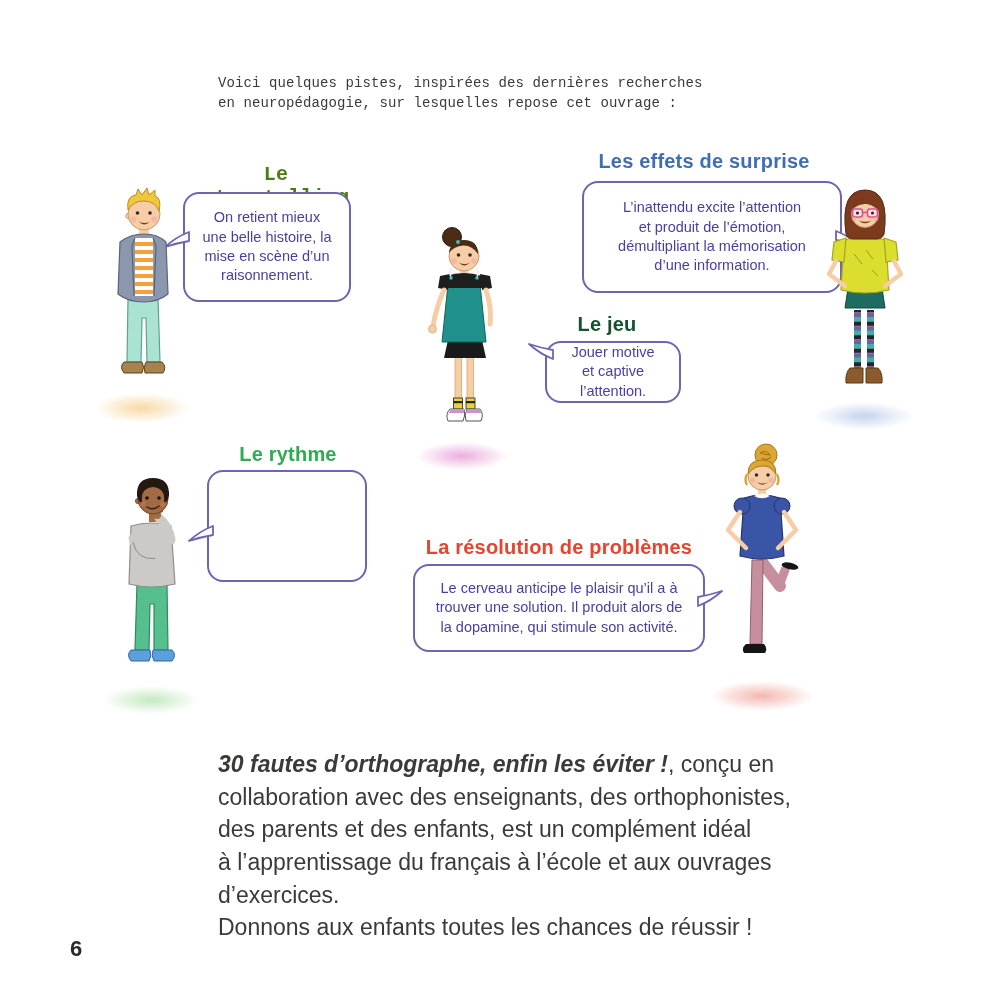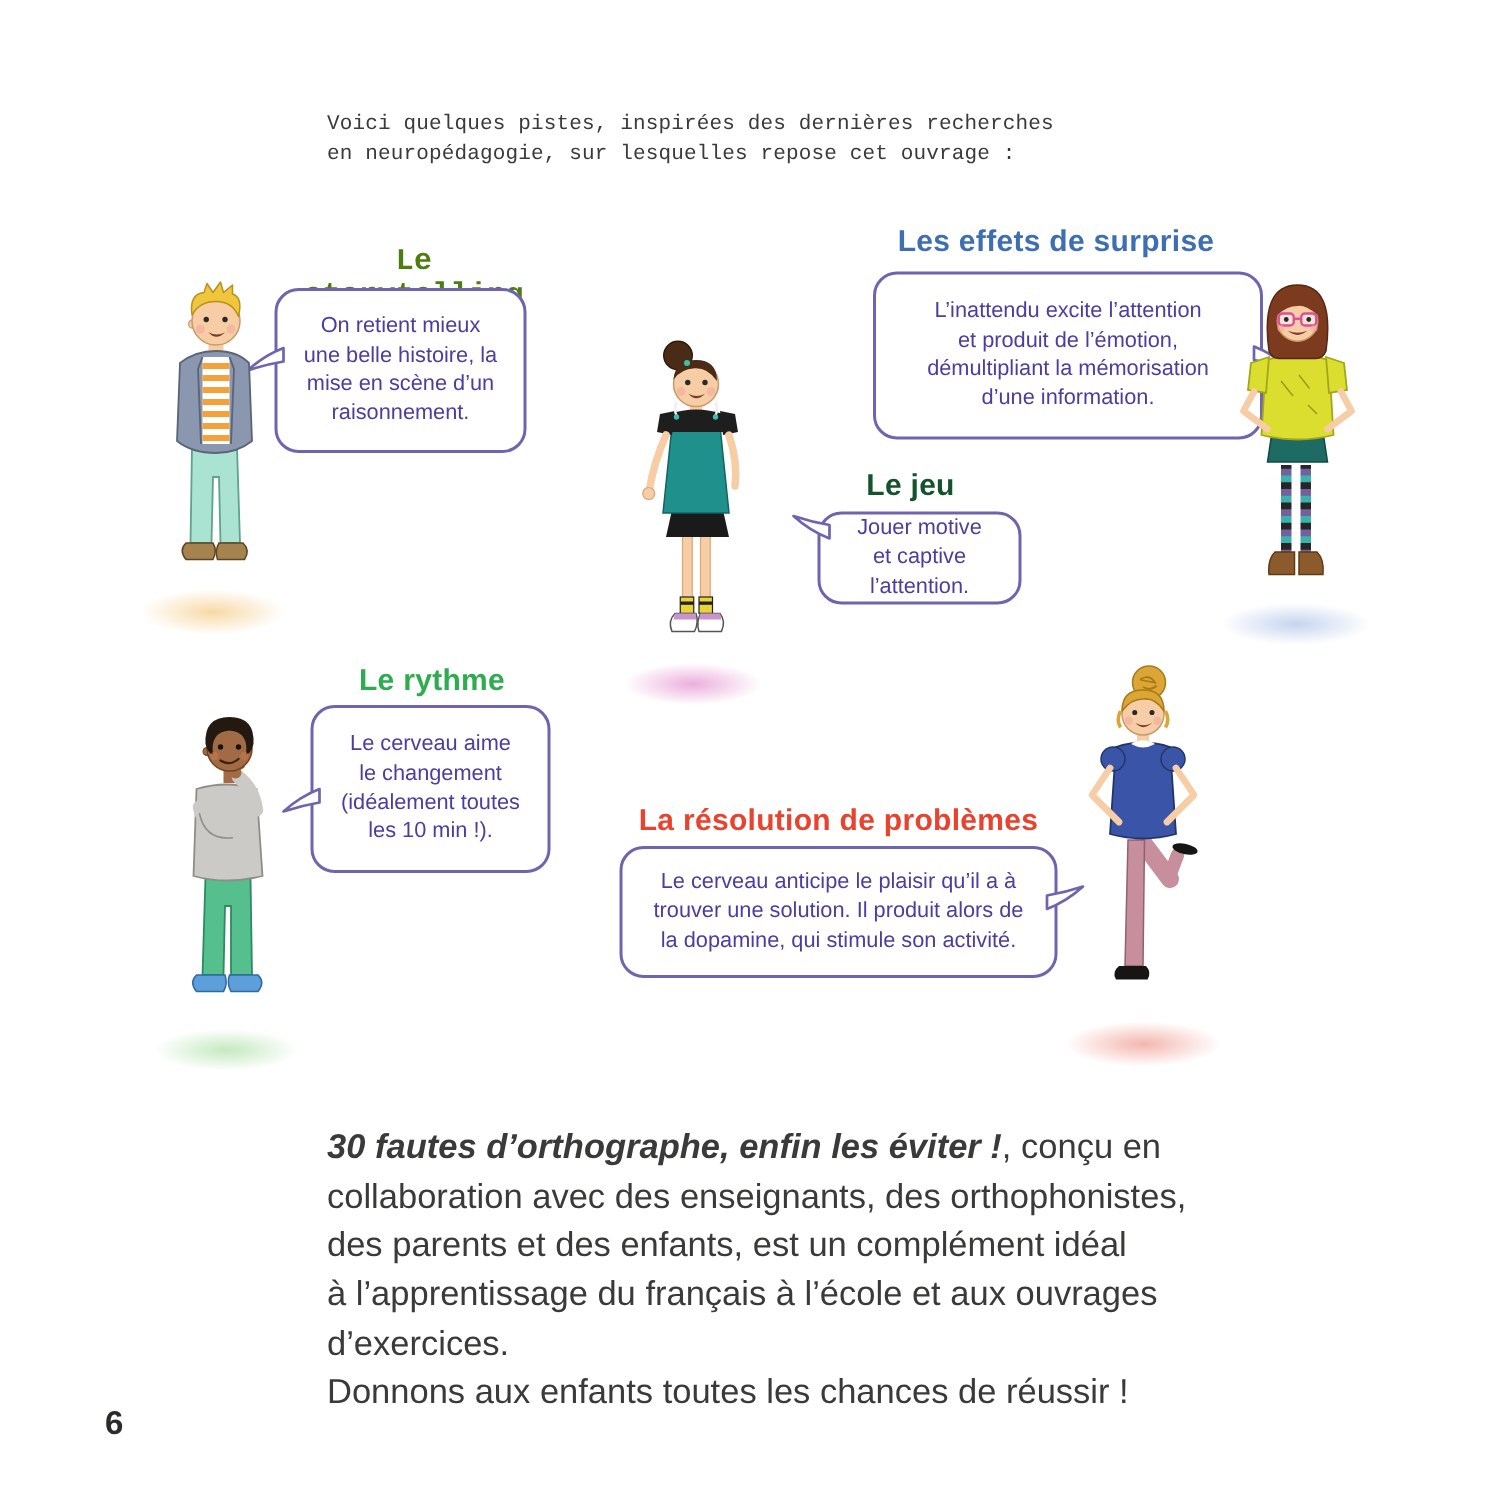--- a/index.html
+++ b/index.html
@@ -191,24 +191,20 @@
   <circle cx="52.5" cy="27" r="1.8" fill="#2a2a2a"></circle>
     <circle cx="64" cy="27" r="1.8" fill="#2a2a2a"></circle>
   <circle cx="48" cy="33" r="3" fill="#f2a79b" opacity=".55"></circle>
     <circle cx="68" cy="33" r="3" fill="#f2a79b" opacity=".55"></circle>
   <path d="M53 34.5 Q58 40.5 64 34.5 Q58.5 37.5 53 34.5 Z" fill="#7c3a2e"></path>
 </svg>
 
 <div class="concept-title" style="left: 205px; top: 443px; width: 166px; color: rgb(46, 172, 79); text-align: center;">Le rythme</div>
 
 <div class="bubble" style="left:207px;top:470px;width:160px;height:112px;">
-  <span>Le cerveau aime
-le changement
-(idéalement toutes
-les 10 min !).</span>
   <svg class="tail" style="left:-21px;top:52px;" width="26" height="20" viewBox="0 0 26 20">
     <path d="M25 2 Q12 7 1 17 Q13 13 25 11 Z" fill="#fff" stroke="#6f64b0" stroke-width="1.8" stroke-linejoin="round"></path>
   </svg>
 </div>
 
 <svg class="character" style="left:93px;top:470px;" width="122" height="248" viewBox="0 0 122 248">
   <defs>
     <radialGradient id="g4" cx="50%" cy="50%" r="50%">
       <stop offset="0%" stop-color="#c4e9c0"></stop>
         <stop offset="100%" stop-color="#c4e9c0" stop-opacity="0"></stop>

